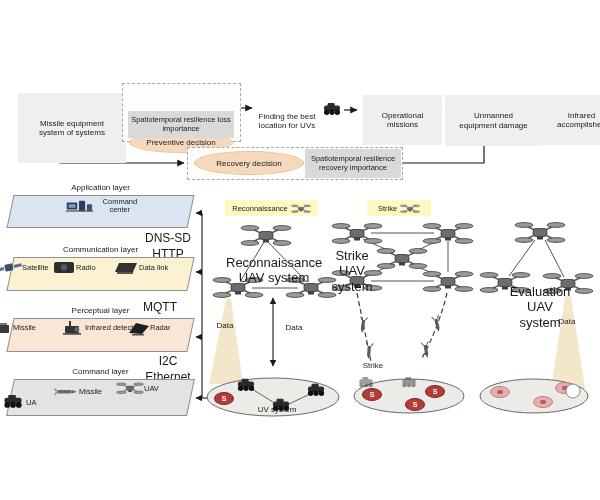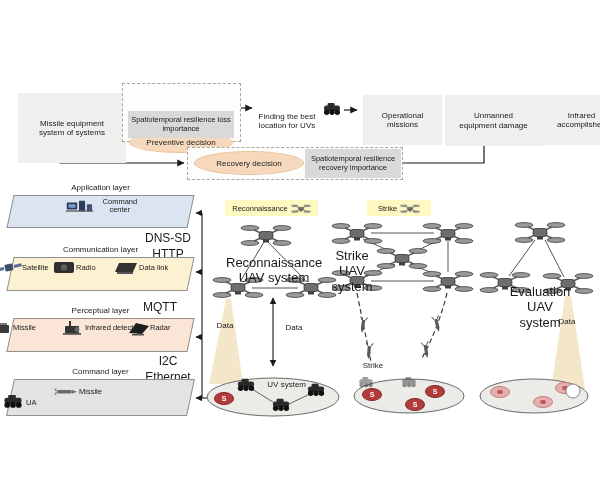--- a/index.html
+++ b/index.html
@@ -237,20 +237,26 @@
     <div class="item" style="left:83px;top:7px;">
       <svg width="26" height="12" viewBox="0 0 26 12">
         <g fill="#6a6a6a">
           <rect x="4" y="4" width="15" height="3.6" rx="1.8"></rect>
           <polygon points="19,4 24,5.8 19,7.6"></polygon>
           <polygon points="4,4 1,2 4,7.6 1,9.6"></polygon>
         </g>
       </svg>
       <span class="cap">Missile</span>
     </div>
+    <div class="item" style="left:146px;top:2px;">
+      <svg width="28" height="15" viewBox="-26 -12 52 26">
+        <use href="#drone"></use>
+      </svg>
+      <span class="cap">UAV</span>
+    </div>
   </div>
 
   <div class="header z2" style="left:225px;top:200px;width:93px;">
     <span>Reconnaissance</span>
     <svg width="20" height="11" viewBox="-26 -11 52 22">
         <use href="#drone"></use>
       </svg>
   </div>
   <div class="header z2" style="left:367px;top:200px;width:64px;">
     <span>Strike</span>
@@ -260,20 +266,20 @@
   </div>
 
   <div class="lbl sm z2" style="left:226px;top:255px;width:96px;">Reconnaissance UAV system</div>
   <div class="lbl sm z2" style="left:322px;top:248px;width:60px;">Strike UAV system</div>
   <div class="lbl sm z2" style="left:506px;top:251px;width:68px;margin-top:33px;">Evaluation UAV system</div>
 
   <div class="lbl z2" style="left:210px;top:321px;width:30px;">Data</div>
   <div class="lbl z2" style="left:279px;top:323px;width:30px;">Data</div>
   <div class="lbl z2" style="left:552px;top:317px;width:30px;">Data</div>
   <div class="lbl z2" style="left:352px;top:361px;width:42px;">Strike</div>
-  <div class="lbl z2" style="left:248px;top:380px;width:58px;text-align:right;">UV system</div>
+  <div class="lbl z2" style="left:248px;top:405px;width:58px;">UV system</div>
 
   <div class="badge" style="left:214px;top:392px;">S</div>
   <div class="badge" style="left:362px;top:388px;">S</div>
   <div class="badge" style="left:405px;top:398px;">S</div>
   <div class="badge" style="left:425px;top:385px;">S</div>
 
 </div>
 
 </body></html>

